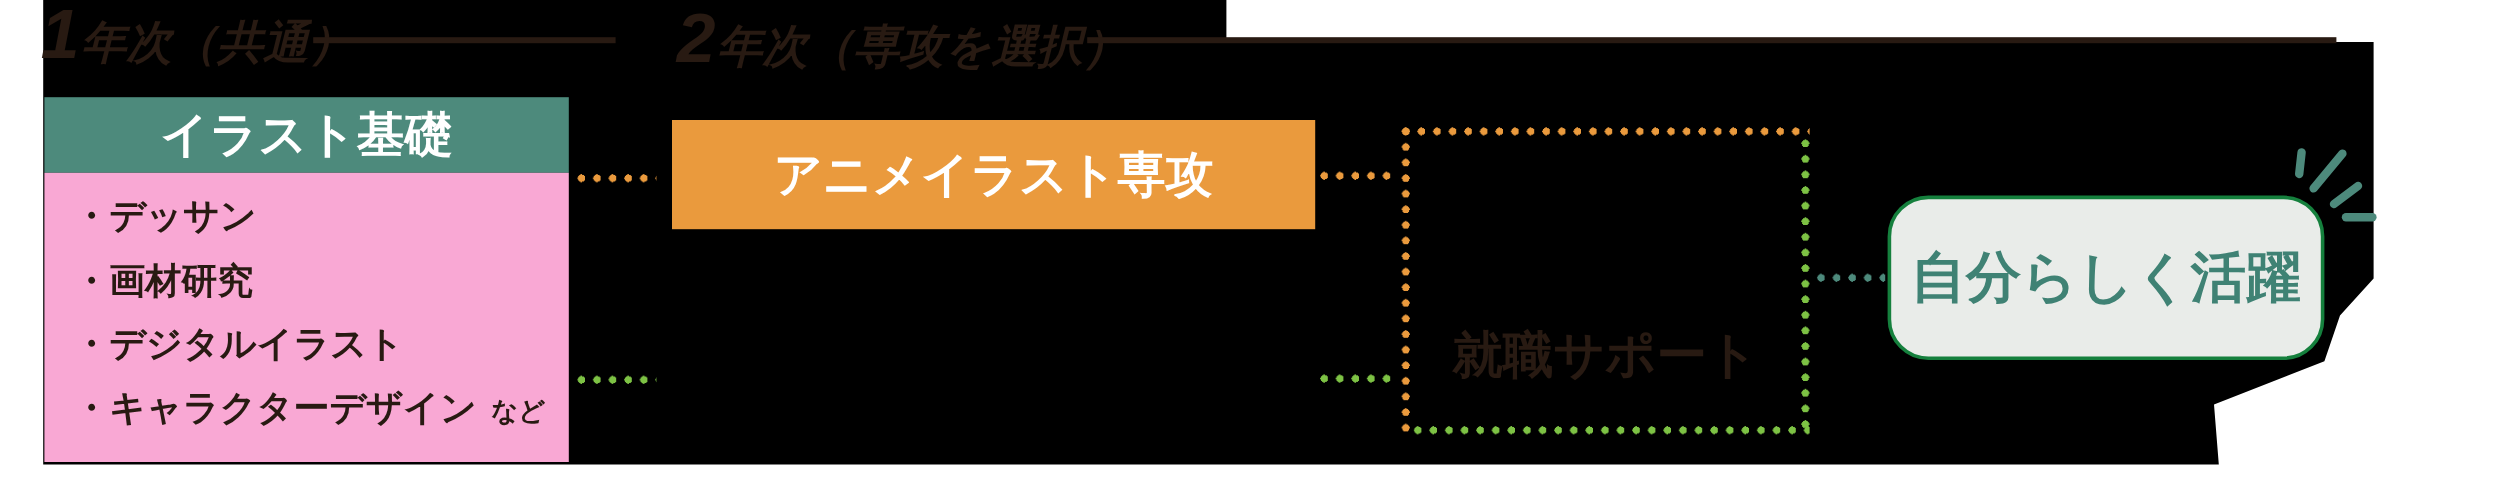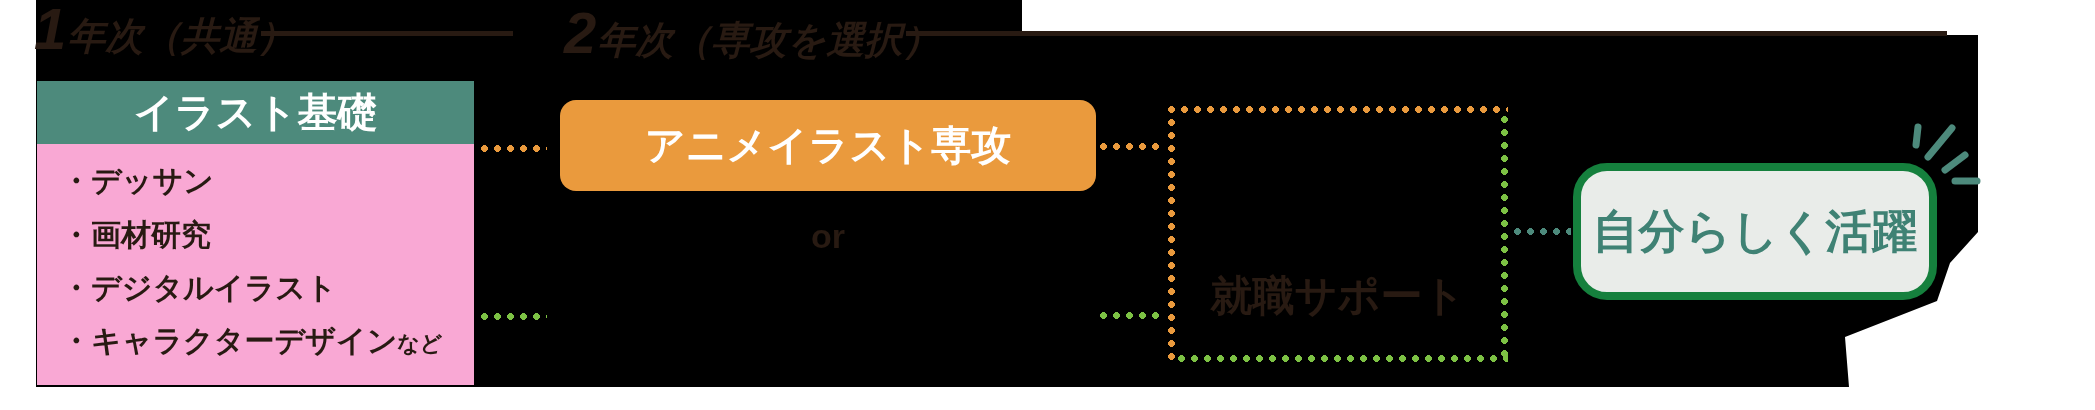--- a/index.html
+++ b/index.html
@@ -24,28 +24,28 @@
   .f-header {
     position:absolute; left:0; top:0; width:100%; height:63px;
     background:#4d8a7c; color:#ffffff; font-size:40px; font-weight:bold;
     display:flex; align-items:center; justify-content:center;
   }
   .f-body { position:absolute; left:0; top:63px; width:100%; height:241px; background:#f9a8d4; }
   .f-item {
     position:absolute; left:24px; color:#281a12; font-size:30px; font-weight:bold;
     white-space:nowrap; line-height:34px;
   }
-  .f-note { font-size:22px; margin-left:0; }
+  .f-note { font-size:22px; margin-left:12px; }
 
   
   .major-box {
     position:absolute; display:flex; align-items:center; justify-content:center;
     color:#ffffff; font-size:40px; font-weight:bold; white-space:nowrap;
   }
-  #anime-box    { left:560px; top:100px; width:536px; height:91px; background:#ea9a3d;border-radius:16px; }
+  #anime-box    { left:560px; top:100px; width:536px; height:91px; background:#ea9a3d; }
   #creative-box { left:560px; top:272px; width:535px; height:91px; background:#7dc244; }
   #or-label {
     position:absolute; left:560px; top:217px; width:536px; text-align:center;
     color:#281a12; font-size:34px; font-weight:bold;
   }
 
   
   .dots-h { position:absolute; height:7px; background-repeat:repeat-x; background-size:13px 7px; }
   .dots-v { position:absolute; width:7px;  background-repeat:repeat-y; background-size:7px 13px; }
   .dots-orange-h { background-image:radial-gradient(circle 3.2px at 3.5px 3.5px, #ea9a3d 99%, transparent 100%); }
@@ -57,21 +57,21 @@
   
   #support-box { left:1168px; top:106px; width:340px; height:256px; }
   .support-label {
     position:absolute; left:0; width:100%; text-align:center;
     color:#281a12; font-size:42px; font-weight:bold; white-space:nowrap;
   }
 
   
   #outcome-box {
     left:1573px; top:163px; width:364px; height:137px; box-sizing:border-box;
-    background:#e9ece9; border:8px solid #15803d; border-radius:34px;
+    background:#e9ece9; border:3px solid #15803d; border-radius:34px;
     display:flex; align-items:center; justify-content:center;
   }
   #outcome-box .outcome-label {
     color:#3f8274; font-size:46px; font-weight:bold; white-space:nowrap;
   }
 </style>
 </head>
 <body>
 
 <div id="canvas">
@@ -99,21 +99,20 @@
       <div class="f-item" style="top:74px">・画材研究</div>
       <div class="f-item" style="top:127px">・デジタルイラスト</div>
       <div class="f-item" style="top:180px"><span>・キャラクターデザイン</span><span class="f-note">など</span></div>
     </div>
   </div>
 
   <div class="dots-h dots-orange-h" style="left:481px;top:145px;width:66px"></div>
   <div class="dots-h dots-green-h" style="left:481px;top:313px;width:66px"></div>
 
   <div class="major-box" id="anime-box">アニメイラスト専攻</div>
-  <div id="or-label">or</div>
 
   <div class="dots-h dots-orange-h" style="left:1100px;top:143px;width:64px"></div>
   <div class="dots-h dots-green-h" style="left:1100px;top:312px;width:64px"></div>
 
   <div class="abs" id="support-box">
     <div class="dots-h dots-orange-h" style="left:0;top:0;width:340px"></div>
     <div class="dots-v dots-orange-v" style="left:0;top:0;height:256px"></div>
     <div class="dots-v dots-green-v" style="left:333px;top:10px;height:246px"></div>
     <div class="dots-h dots-green-h" style="left:10px;top:249px;width:330px"></div>
     <div class="support-label" style="top:162px">就職サポート</div>

